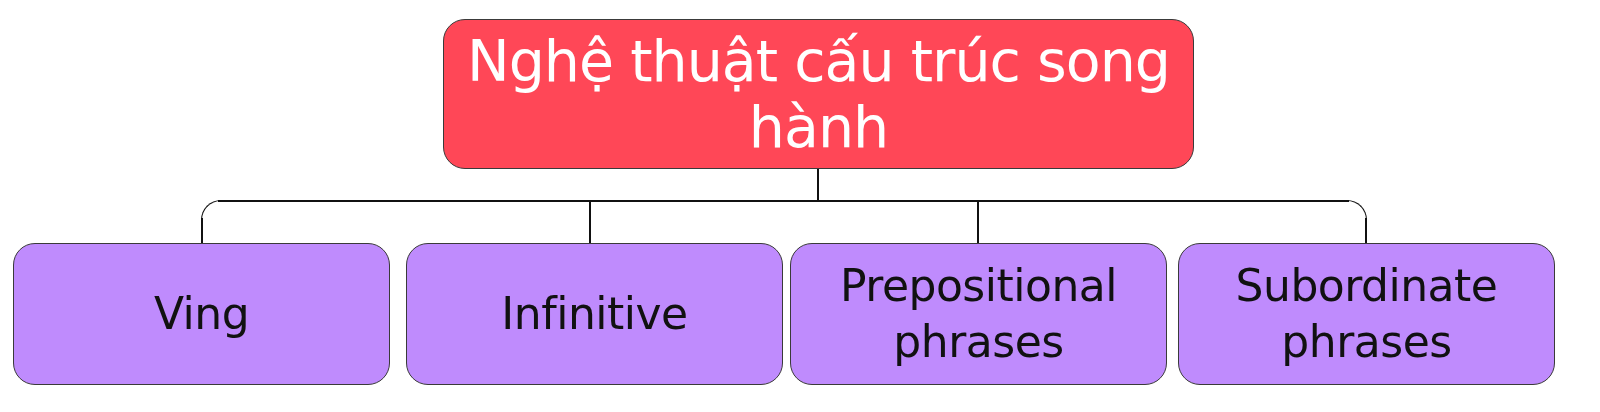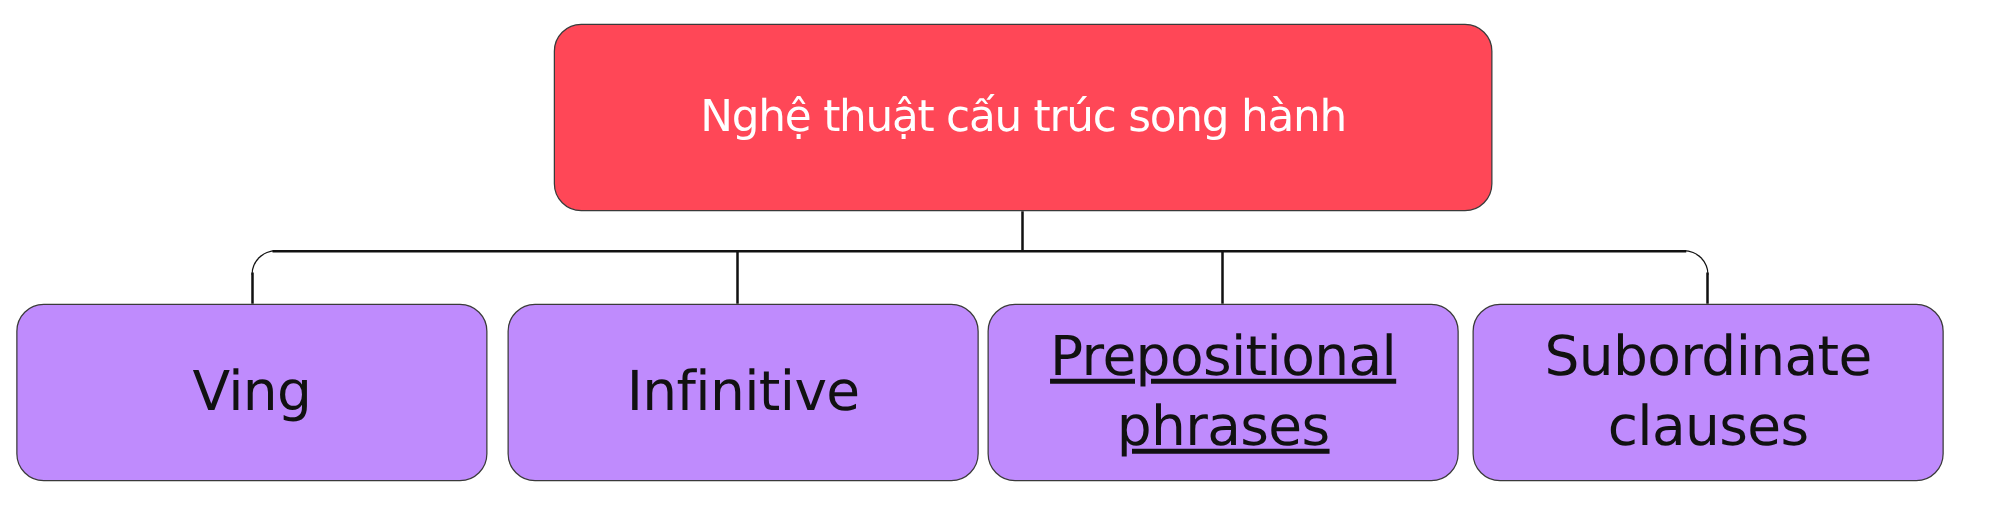--- a/index.html
+++ b/index.html
@@ -7,21 +7,21 @@
       width: 1600px; height: 412px; background: #ffffff; position: relative; overflow: hidden;
       font-family: "DejaVu Sans", sans-serif;
     }
     .node {
       position: absolute; box-sizing: border-box;
       border: 1.2px solid #3a3a3a; border-radius: 22px;
       display: flex; align-items: center; justify-content: center; text-align: center;
     }
     .root {
       left: 443px; top: 19px; width: 751px; height: 150px;
-      background: #ff4757; color: #ffffff; font-size: 35px; letter-spacing: -1px;
+      background: #ff4757; color: #ffffff; font-size: 57px; letter-spacing: -1px;
     }
     .child {
       top: 243px; width: 377px; height: 142px;
       background: #bf8bfd; color: #111111; font-size: 44px; line-height: 56px;
       padding: 0 10px; letter-spacing: -0.5px;
     }
     .line { position: absolute; background: #111111; }
     .corner { position: absolute; box-sizing: border-box; border-color: #111111; border-style: solid; }
   </style>
 </head>
@@ -39,18 +39,18 @@
 <div class="node root">
   <span>Nghệ thuật cấu trúc song hành</span>
 </div>
 
 <div class="node child" style="left:13px;">
   <span>Ving</span>
 </div>
 <div class="node child" style="left:406px;">
   <span>Infinitive</span>
 </div>
-<div class="node child" style="left:790px;text-decoration:underline;">
+<div class="node child" style="left:790px;">
   <span>Prepositional phrases</span>
 </div>
 <div class="node child" style="left:1178px;">
-  <span>Subordinate clauses</span>
+  <span>Subordinate phrases</span>
 </div>
 
 </body></html>

